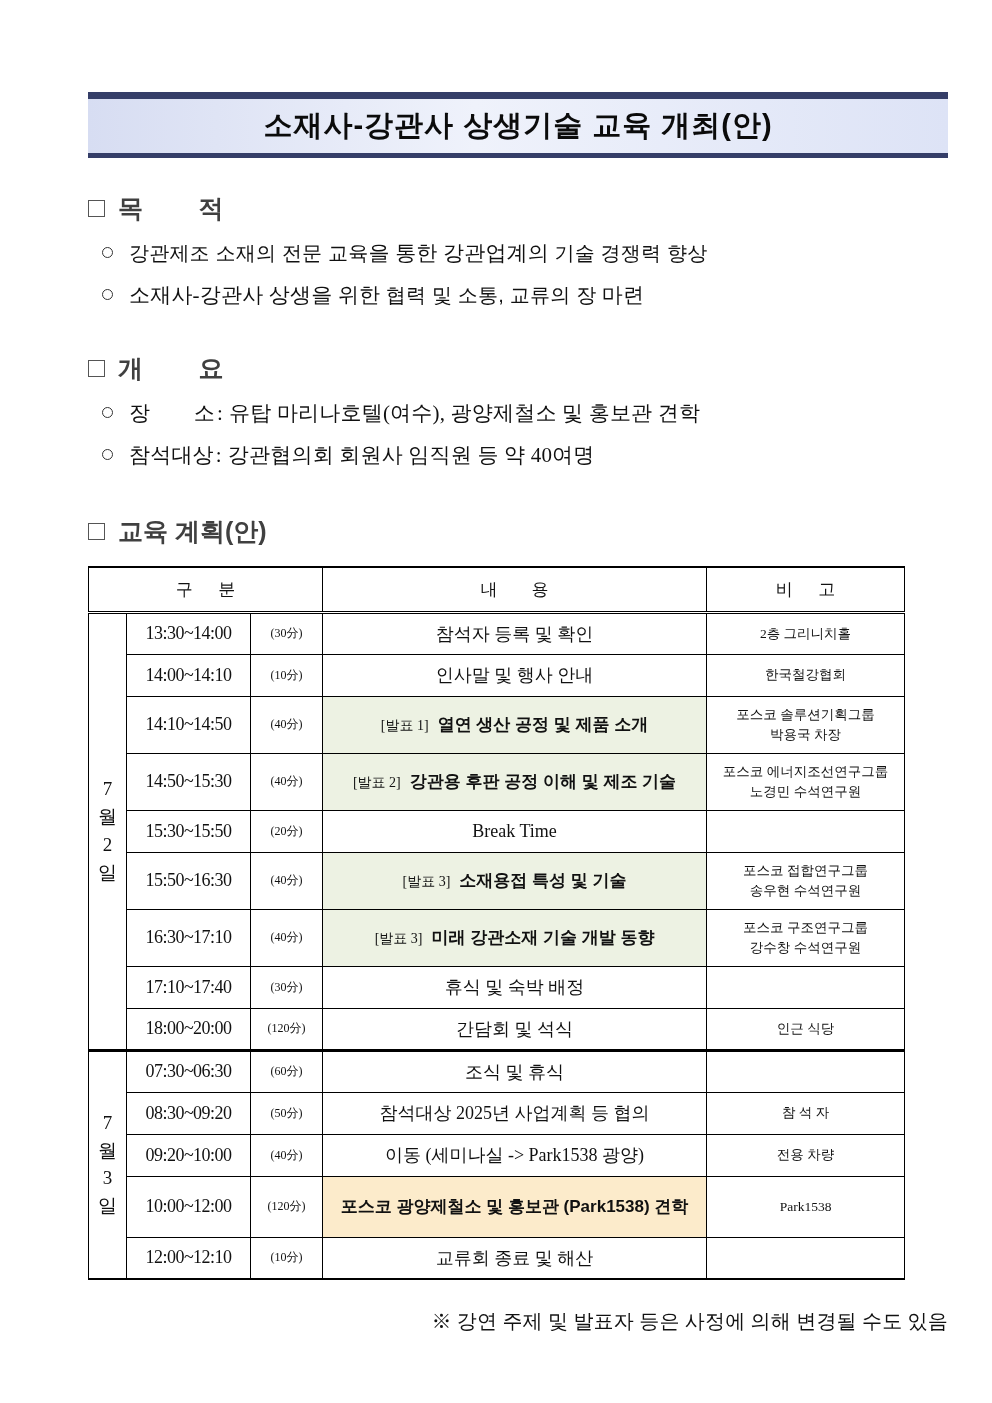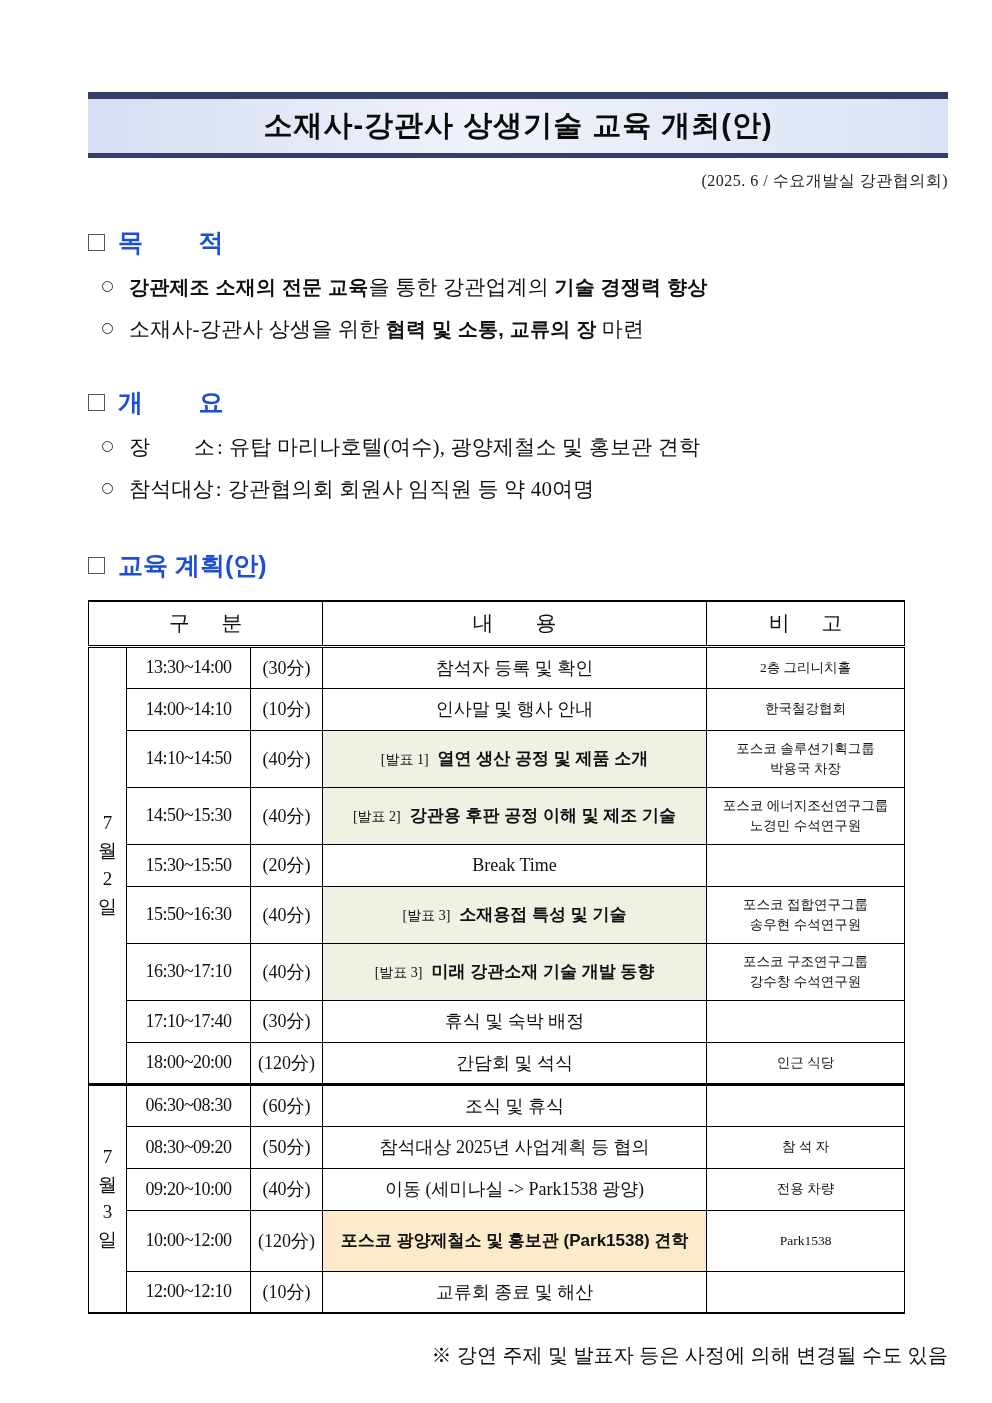--- a/index.html
+++ b/index.html
@@ -30,55 +30,55 @@
 
   
   .section { margin-top:0; }
   .sec-heading { display:flex; align-items:center; }
   .sq {
     width:17px; height:17px; border:1.5px solid #555; background:#fff;
     display:inline-block; margin-right:13px; flex:0 0 auto;
   }
   .sec-title {
     font-family:"Liberation Sans","DejaVu Sans",sans-serif;
-    font-weight:700; font-size:25px; white-space:pre; color:#1d4ed8;
+    font-weight:700; font-size:25px; white-space:pre; color:#404040;
   }
   .bullet { display:flex; align-items:baseline; margin:15px 0 0 14px; }
   .circ {
     width:11px; height:11px; border:1.5px solid #333; border-radius:50%;
     display:inline-block; margin-right:16px; flex:0 0 auto; position:relative; top:-2px;
   }
   .bullet-text { font-size:21px; line-height:1.3; letter-spacing:0.2px; }
-  .run-b { font-weight:700; font-family:"Liberation Sans","DejaVu Sans",sans-serif; font-size:20px; }
+  .run-b { font-weight:400; font-family:"Liberation Sans","DejaVu Sans",sans-serif; font-size:20px; }
   .ov-label { display:inline-block; white-space:pre; }
   .ov-sep { padding:0 6px 0 2px; }
 
   .purpose-block { margin-top:34px; }
   .overview-block { margin-top:42px; }
   .plan-block { margin-top:46px; }
 
   
   table.sched {
     border-collapse:collapse; width:816px; margin-top:18px;
     table-layout:fixed; font-family:"Liberation Serif","DejaVu Serif",serif;
   }
   table.sched { border:1.5px solid #000; border-top-width:2.5px; border-bottom-width:2.5px; }
   table.sched th, table.sched td { border:1px solid #000; }
   table.sched thead th {
-    height:45px; font-size:21px; font-weight:400; white-space:pre;
+    height:45px; font-size:17px; font-weight:400; white-space:pre;
     text-align:center; vertical-align:middle; border-bottom:3px double #000;
   }
   table.sched td { vertical-align:middle; text-align:center; }
   tr.r-normal td { height:42px; }
   tr.r-tall td { height:57px; }
   tr.r-visit td { height:61px; }
   td.day-cell { font-size:19px; line-height:1.1; padding:4px 0; }
   td.day-cell div { margin:7px 0; }
   td.time-cell { font-size:18px; letter-spacing:-0.5px; }
-  td.dur-cell { font-size:18px; }
+  td.dur-cell { font-size:12px; }
   td.content-cell { font-size:18px; padding:2px 6px; }
   td.content-cell .prefix { font-size:14px; margin-right:9px; }
   td.content-cell .c-title.bold {
     font-weight:700; font-family:"Liberation Sans","DejaVu Sans",sans-serif; font-size:17px;
   }
   td.note-cell { font-size:13.5px; line-height:1.45; padding:2px 2px; }
   tr.hl-green td.content-cell { background:var(--green,#edf2e3); }
   tr.hl-orange td.content-cell { background:var(--orange,#fcebcb); }
   tbody.new-day tr:first-child td { border-top:3px solid #000; }
 
@@ -90,21 +90,20 @@
 <div class="page">
 
   <div class="banner">
     <div class="banner-bar top"></div>
     <div class="banner-fill">
       <span class="banner-title">소재사-강관사 상생기술 교육 개최(안)</span>
     </div>
     <div class="banner-bar bottom"></div>
   </div>
 
-  <div class="subtitle">(2025. 6 / 수요개발실 강관협의회)</div>
 
   <div class="section purpose-block">
     <div class="sec-heading">
       <span class="sq"></span>
       <span class="sec-title">목        적</span>
     </div>
     <div class="bullet">
       <span class="circ"></span>
       <span class="bullet-text"><span class="run-b">강관제조 소재의 전문 교육</span><span class="run-r">을 통한 강관업계의 </span><span class="run-b">기술 경쟁력 향상</span></span>
     </div>
@@ -231,21 +230,21 @@
           </tr>
         </tbody>
         <tbody class="new-day">
           <tr class="r-normal">
             <td class="day-cell" rowspan="5">
               <div>7</div>
               <div>월</div>
               <div>3</div>
               <div>일</div>
             </td>
-            <td class="time-cell">06:30~08:30</td>
+            <td class="time-cell">07:30~06:30</td>
             <td class="dur-cell">(60分)</td>
             <td class="content-cell"><span class="c-title">조식 및 휴식</span></td>
             <td class="note-cell"></td>
           </tr>
           <tr class="r-normal">
             <td class="time-cell">08:30~09:20</td>
             <td class="dur-cell">(50分)</td>
             <td class="content-cell"><span class="c-title">참석대상 2025년 사업계획 등 협의</span></td>
             <td class="note-cell">
               <div>참 석 자</div>

